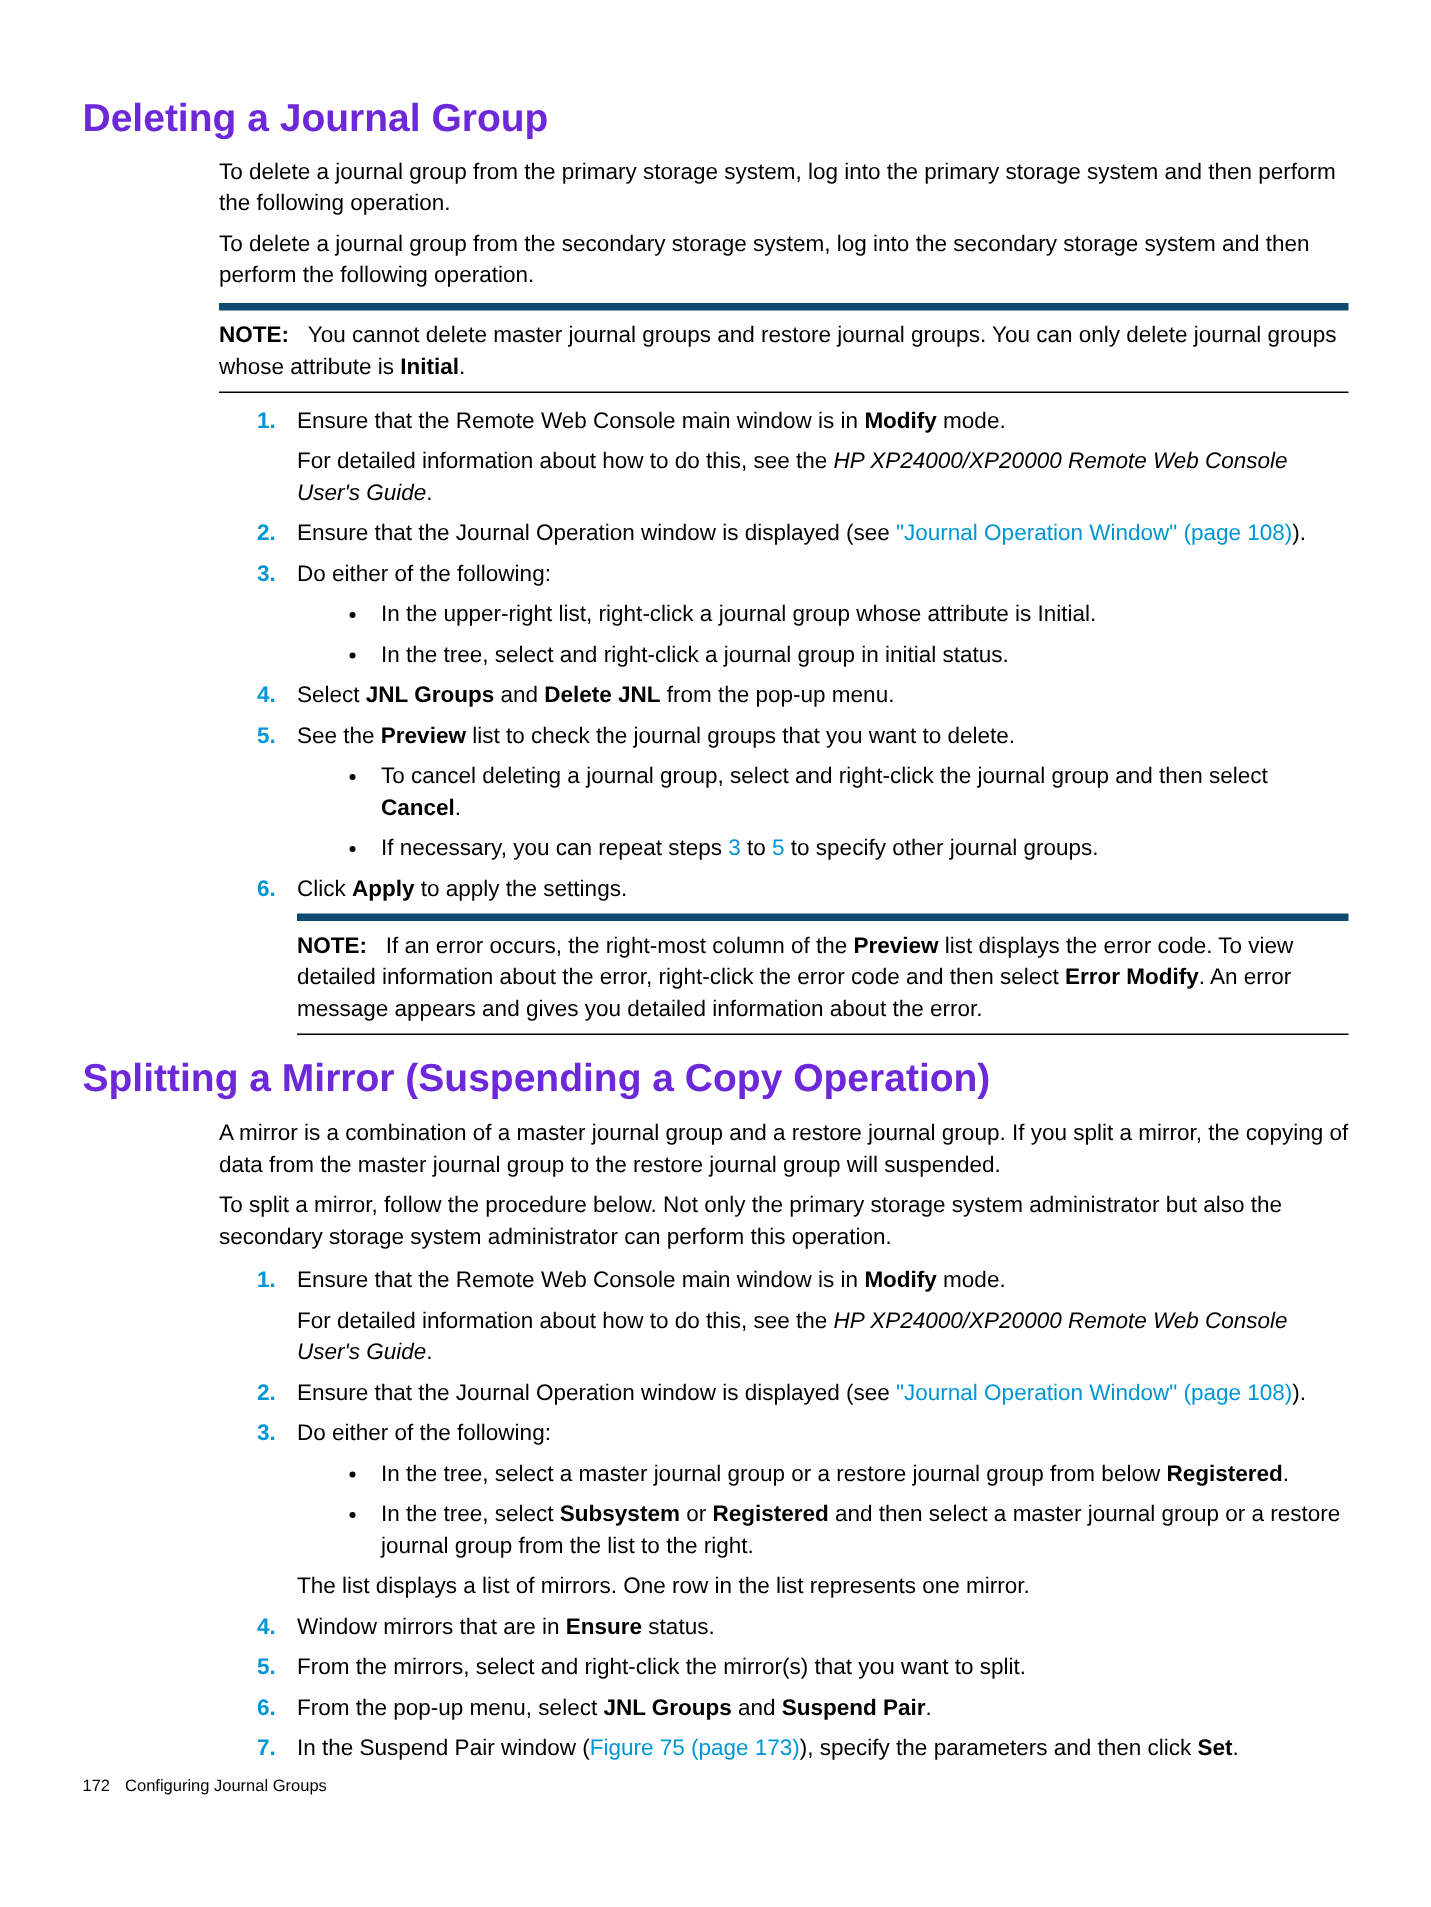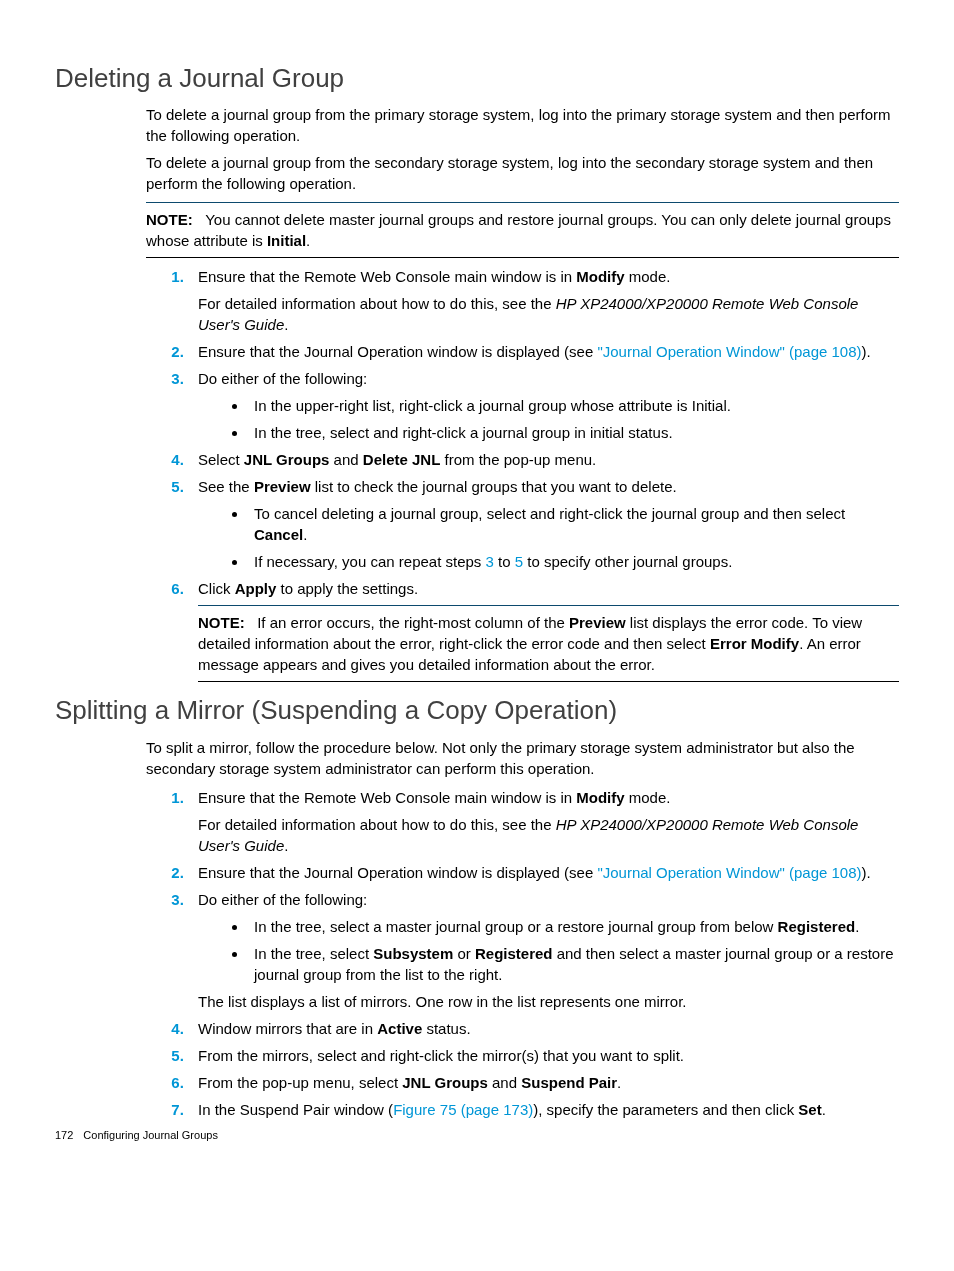--- a/index.html
+++ b/index.html
@@ -7,31 +7,31 @@
     margin: 0;
     padding: 50px 55px 30px 55px;
     background: #fff;
     color: #000;
     font-size: 15px;
     line-height: 1.4;
     width: 954px;
     box-sizing: border-box;
   }
   h2 {
-    color: #404040;
-    font-weight: normal;
+    color: #6d28d9;
+    font-weight: bold;
     font-size: 26px;
     margin: 10px 0 8px 0;
   }
   .content {
     margin-left: 91px;
   }
   p { margin: 6px 0; }
   .note-box {
-    border-top: 1px solid #0c4a6e;
+    border-top: 5px solid #0c4a6e;
     border-bottom: 1px solid #000;
     padding: 6px 0;
     margin: 8px 0;
   }
   .note-label { font-weight: bold; }
   ol {
     padding-left: 42px;
     margin: 8px 0;
   }
   ol > li {
@@ -103,40 +103,41 @@
       <span>Click </span><b>Apply</b><span> to apply the settings.</span>
       <div class="note-box sub-note">
         <span class="note-label">NOTE:</span>&nbsp;&nbsp;&nbsp;<span>If an error occurs, the right-most column of the </span><b>Preview</b><span> list displays the error code. To view detailed information about the error, right-click the error code and then select </span><b>Error Modify</b><span>. An error message appears and gives you detailed information about the error.</span>
       </div>
     </li>
   </ol>
 </div>
 
 <h2>Splitting a Mirror (Suspending a Copy Operation)</h2>
 <div class="content">
+  <p>A mirror is a combination of a master journal group and a restore journal group. If you split a mirror, the copying of data from the master journal group to the restore journal group will suspended.</p>
   <p>To split a mirror, follow the procedure below. Not only the primary storage system administrator but also the secondary storage system administrator can perform this operation.</p>
 
   <ol>
     <li>
       <span>Ensure that the Remote Web Console main window is in </span><b>Modify</b><span> mode.</span>
       <div class="followtext"><span>For detailed information about how to do this, see the </span><span class="italic">HP XP24000/XP20000 Remote Web Console User's Guide</span><span>.</span></div>
     </li>
     <li>
       <span>Ensure that the Journal Operation window is displayed (see </span><span class="link">"Journal Operation Window" (page 108)</span><span>).</span>
     </li>
     <li>
       <span>Do either of the following:</span>
       <ul>
         <li><span>In the tree, select a master journal group or a restore journal group from below </span><b>Registered</b><span>.</span></li>
         <li><span>In the tree, select </span><b>Subsystem</b><span> or </span><b>Registered</b><span> and then select a master journal group or a restore journal group from the list to the right.</span></li>
       </ul>
       <div class="followtext">The list displays a list of mirrors. One row in the list represents one mirror.</div>
     </li>
     <li>
-      <span>Window mirrors that are in </span><b>Active</b><span> status.</span>
+      <span>Window mirrors that are in </span><b>Ensure</b><span> status.</span>
     </li>
     <li>From the mirrors, select and right-click the mirror(s) that you want to split.</li>
     <li>
       <span>From the pop-up menu, select </span><b>JNL Groups</b><span> and </span><b>Suspend Pair</b><span>.</span>
     </li>
     <li>
       <span>In the Suspend Pair window (</span><span class="link">Figure 75 (page 173)</span><span>), specify the parameters and then click </span><b>Set</b><span>.</span>
     </li>
   </ol>
 </div>

